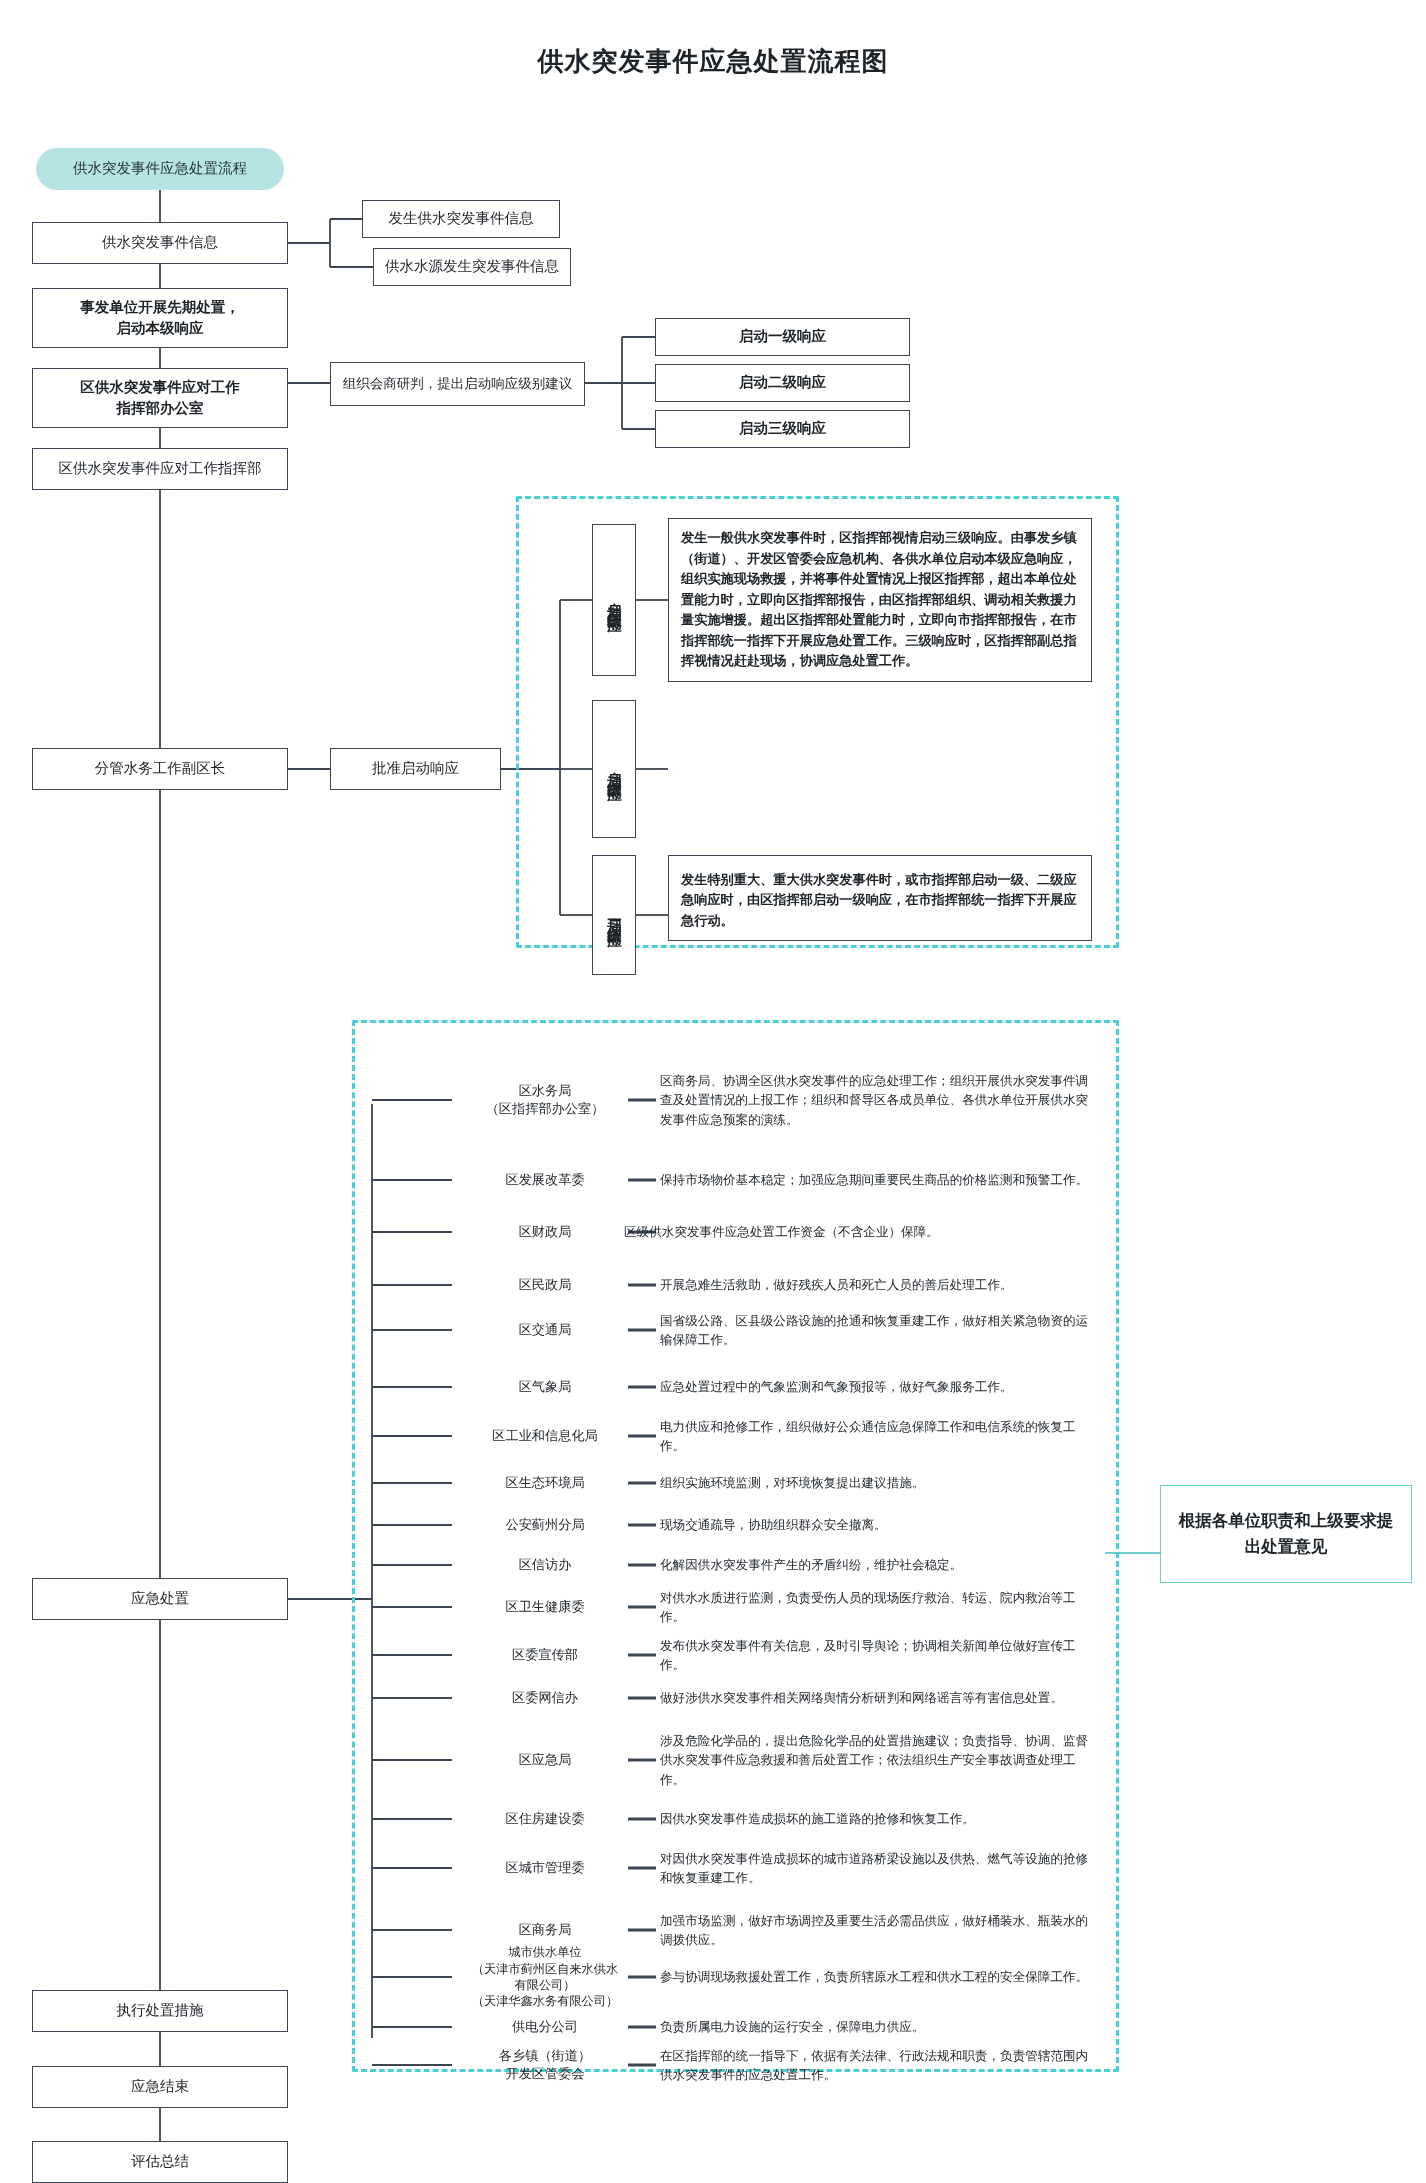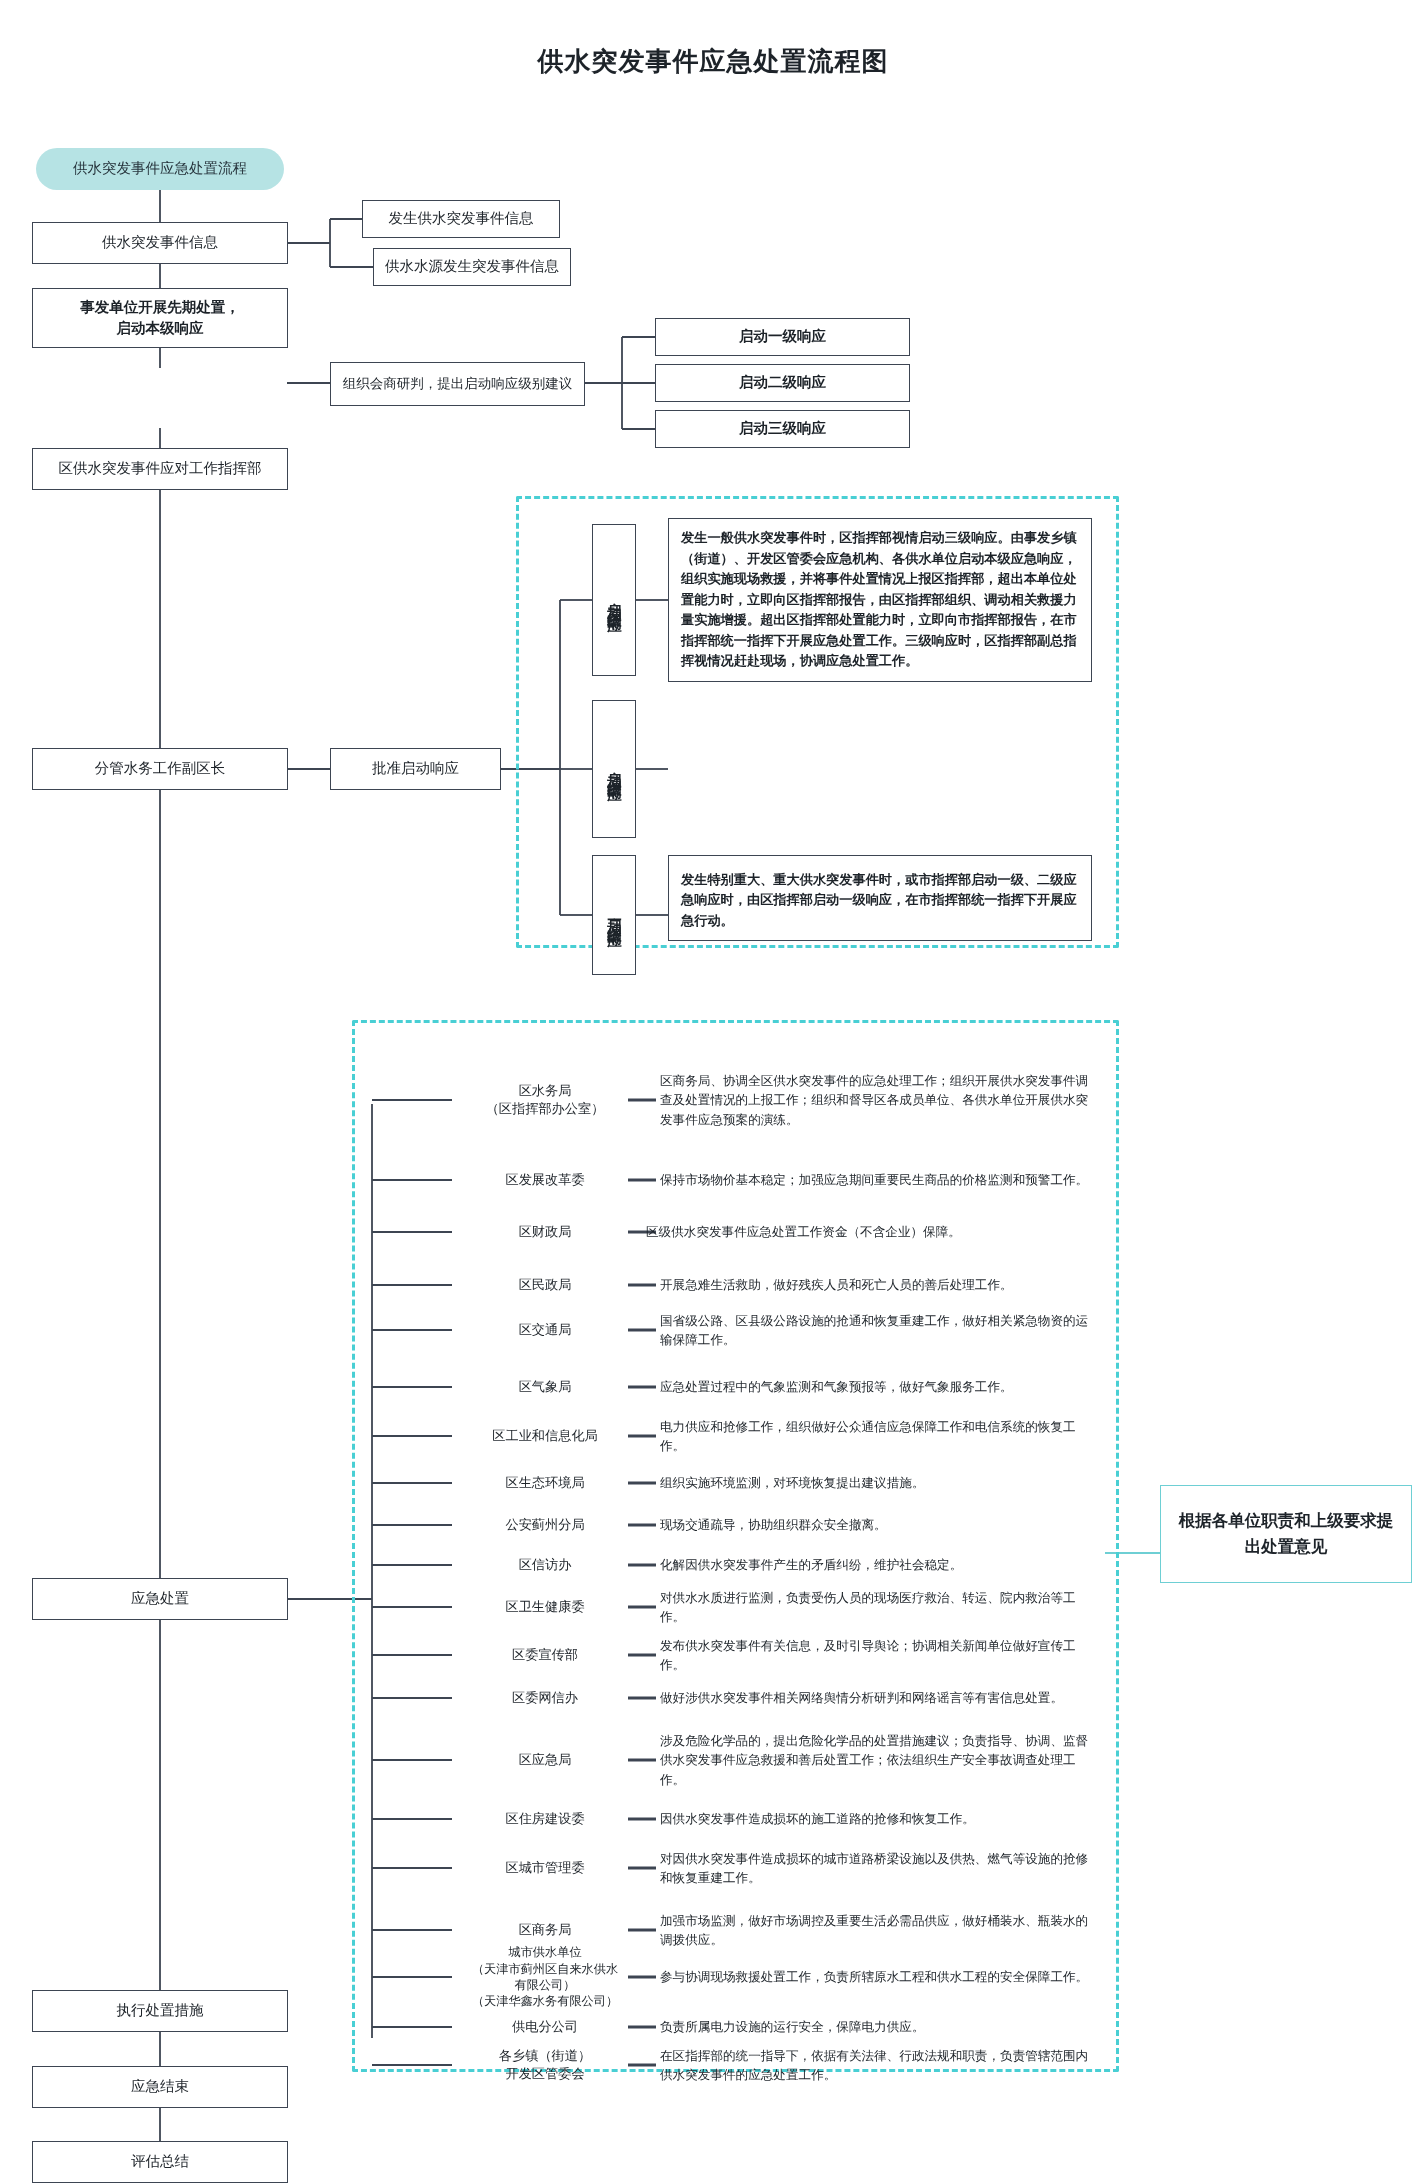--- a/index.html
+++ b/index.html
@@ -173,20 +173,24 @@
 
   <div class="node thin" style="left:32px;top:222px;width:256px;height:42px;">
     <span>供水突发事件信息</span>
   </div>
 
   <div class="node" style="left:32px;top:288px;width:256px;height:60px;white-space:pre-line;">
     <span>事发单位开展先期处置，
 启动本级响应</span>
   </div>
 
+  <div class="node" style="left:32px;top:368px;width:256px;height:60px;white-space:pre-line;">
+    <span>区供水突发事件应对工作
+指挥部办公室</span>
+  </div>
 
   <div class="node thin" style="left:32px;top:448px;width:256px;height:42px;">
     <span>区供水突发事件应对工作指挥部</span>
   </div>
 
   <div class="node thin" style="left:32px;top:748px;width:256px;height:42px;">
     <span>分管水务工作副区长</span>
   </div>
 
   <div class="node thin" style="left:32px;top:1578px;width:256px;height:42px;">
@@ -252,21 +256,21 @@
 
   <div class="dashbox" style="left:352px;top:1020px;width:767px;height:1052px;"></div>
 
   <div id="dept-layer">
       <div class="dept-name" style="left: 470px; width: 150px; top: 1064px; height: 72px; white-space: pre-line;">区水务局
 （区指挥部办公室）</div>
       <div class="dept-duty" style="left: 660px; width: 430px; top: 1063px; height: 74px;">区商务局、协调全区供水突发事件的应急处理工作；组织开展供水突发事件调查及处置情况的上报工作；组织和督导区各成员单位、各供水单位开展供水突发事件应急预案的演练。</div>
       <div class="dept-name" style="left: 470px; width: 150px; top: 1144px; height: 72px; white-space: pre-line;">区发展改革委</div>
       <div class="dept-duty" style="left: 660px; width: 430px; top: 1154px; height: 52px;">保持市场物价基本稳定；加强应急期间重要民生商品的价格监测和预警工作。</div>
       <div class="dept-name" style="left: 470px; width: 150px; top: 1196px; height: 72px; white-space: pre-line;">区财政局</div>
-      <div class="dept-duty" style="left: 646px; width: 430px; top: 1213px; height: 38px;">区级供水突发事件应急处置工作资金（不含企业）保障。</div>
+      <div class="dept-duty" style="left: 624px; width: 430px; top: 1213px; height: 38px;">区级供水突发事件应急处置工作资金（不含企业）保障。</div>
       <div class="dept-name" style="left: 470px; width: 150px; top: 1249px; height: 72px; white-space: pre-line;">区民政局</div>
       <div class="dept-duty" style="left: 660px; width: 430px; top: 1266px; height: 38px;">开展急难生活救助，做好残疾人员和死亡人员的善后处理工作。</div>
       <div class="dept-name" style="left: 470px; width: 150px; top: 1294px; height: 72px; white-space: pre-line;">区交通局</div>
       <div class="dept-duty" style="left: 660px; width: 430px; top: 1304px; height: 52px;">国省级公路、区县级公路设施的抢通和恢复重建工作，做好相关紧急物资的运输保障工作。</div>
       <div class="dept-name" style="left: 470px; width: 150px; top: 1351px; height: 72px; white-space: pre-line;">区气象局</div>
       <div class="dept-duty" style="left: 660px; width: 430px; top: 1368px; height: 38px;">应急处置过程中的气象监测和气象预报等，做好气象服务工作。</div>
       <div class="dept-name" style="left: 470px; width: 150px; top: 1400px; height: 72px; white-space: pre-line;">区工业和信息化局</div>
       <div class="dept-duty" style="left: 660px; width: 430px; top: 1410px; height: 52px;">电力供应和抢修工作，组织做好公众通信应急保障工作和电信系统的恢复工作。</div>
       <div class="dept-name" style="left: 470px; width: 150px; top: 1447px; height: 72px; white-space: pre-line;">区生态环境局</div>
       <div class="dept-duty" style="left: 660px; width: 430px; top: 1464px; height: 38px;">组织实施环境监测，对环境恢复提出建议措施。</div>

